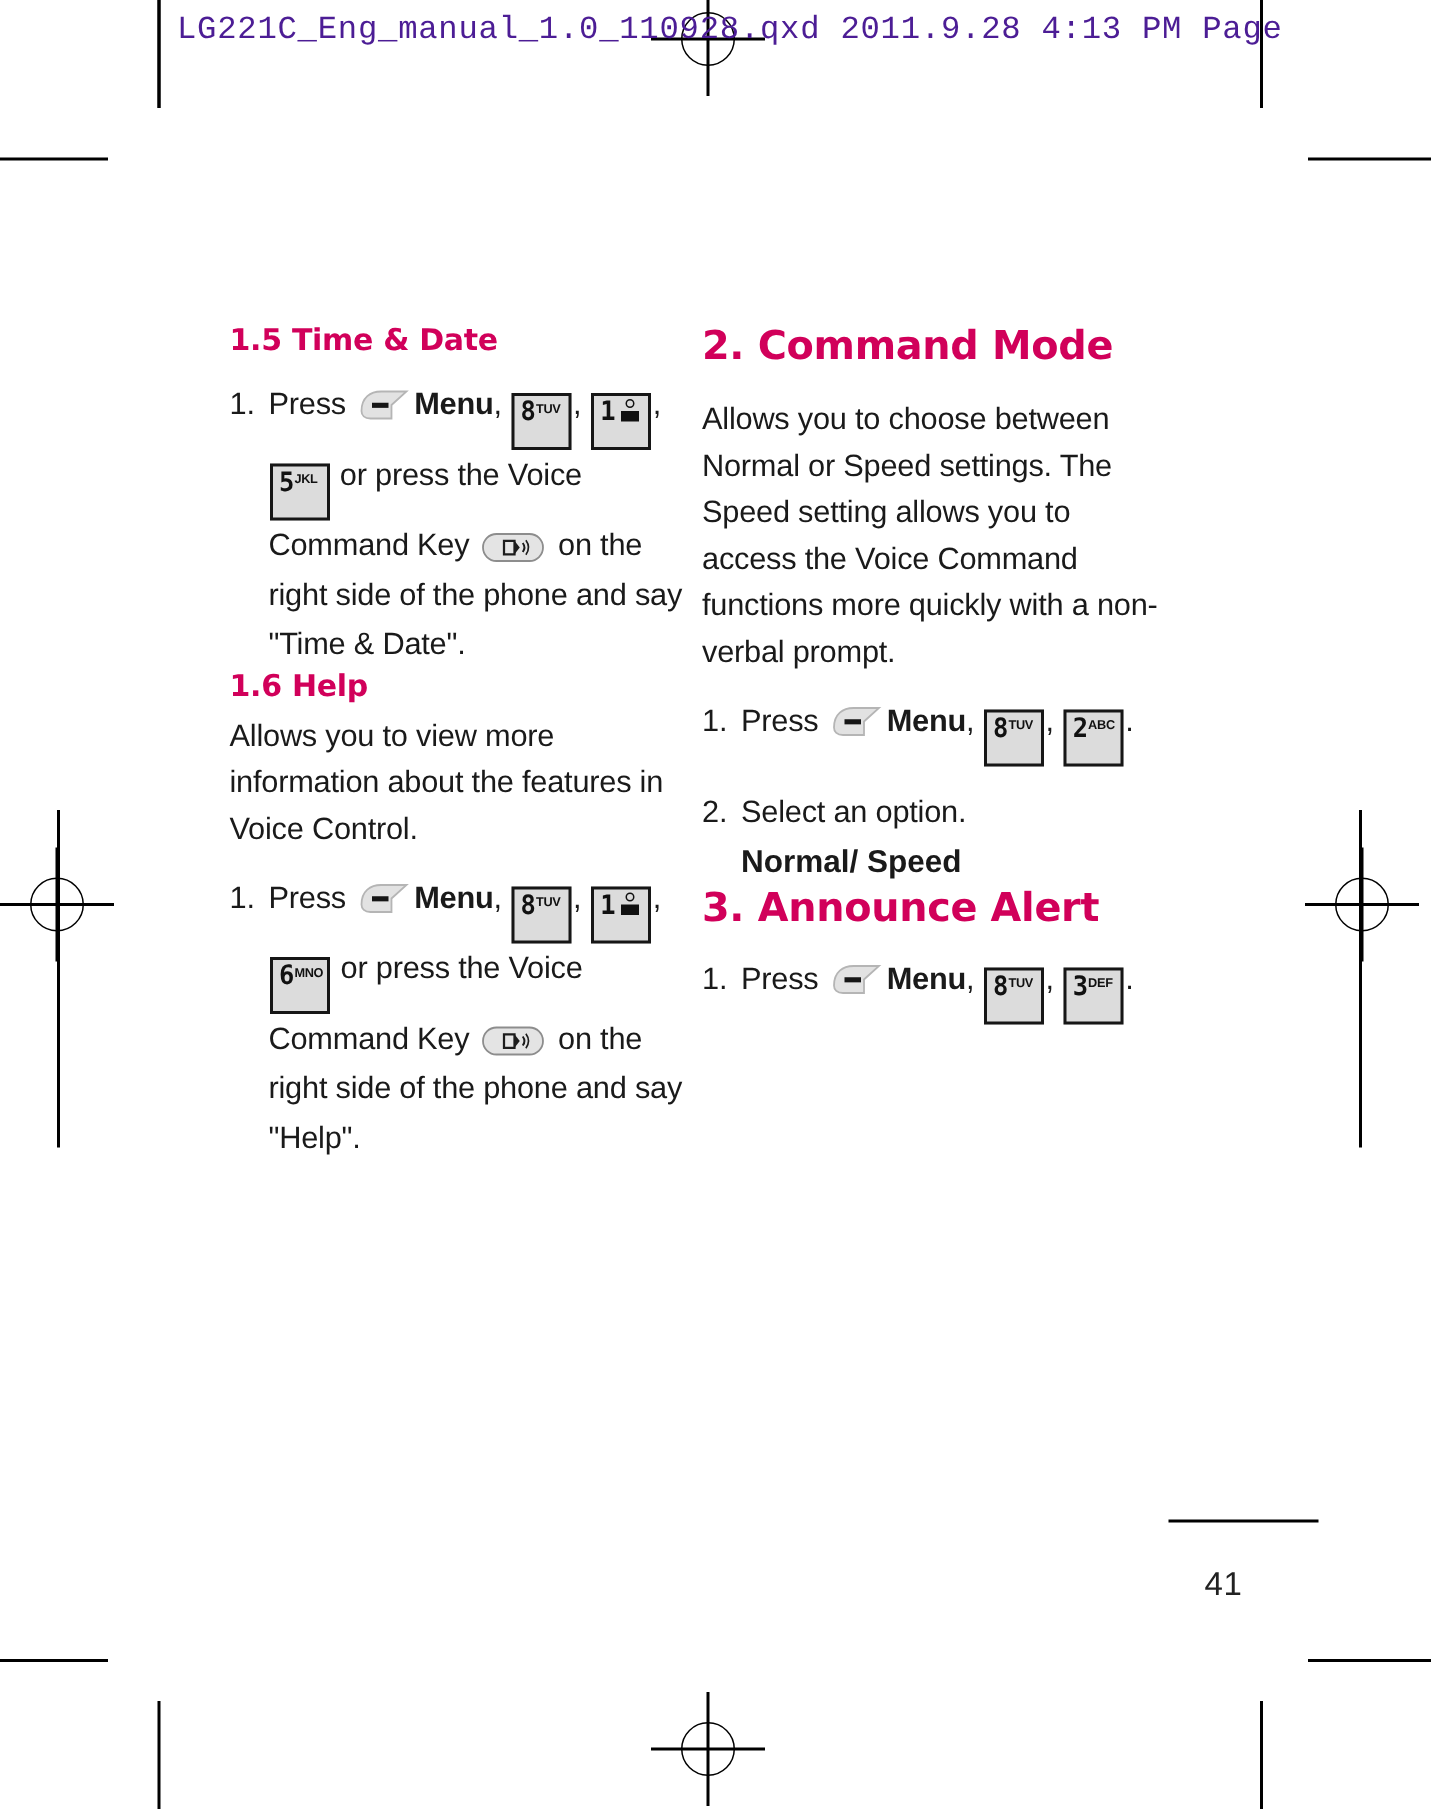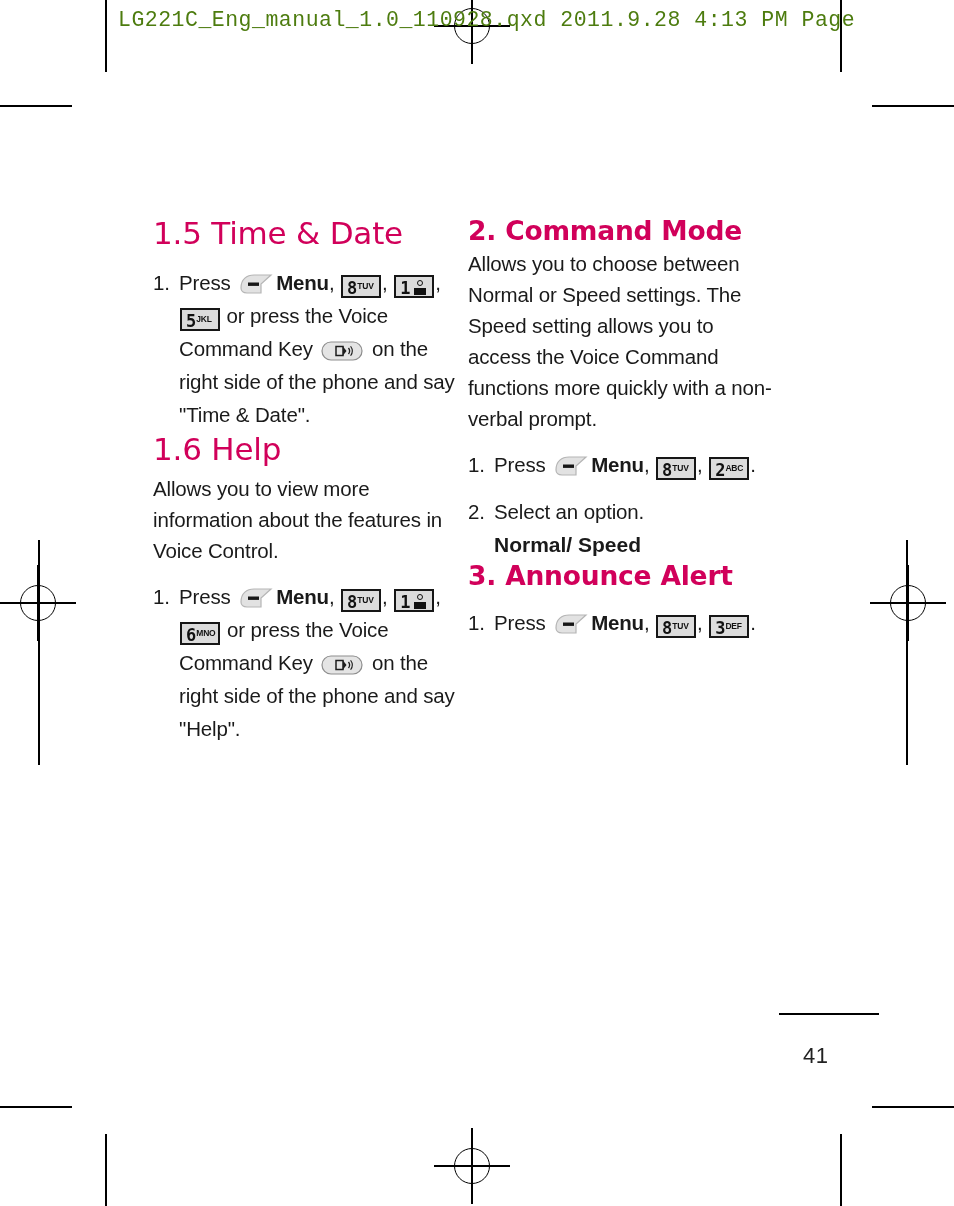--- a/index.html
+++ b/index.html
@@ -18,21 +18,21 @@
 
   
   .print-header {
     position: absolute;
     top: 8px;
     left: 118px;
     font-family: "Liberation Mono", "DejaVu Sans Mono", monospace;
     font-size: 21.5px;
     letter-spacing: 0.5px;
     white-space: nowrap;
-    color: #4d7c0f;
+    color: #4c1d95;
   }
 
   
   .vrule {
     position: absolute;
     width: 1.6px;
     background: #000;
   }
   .hrule {
     position: absolute;
@@ -88,38 +88,38 @@
     top: 215px;
     width: 312px;
   }
   .col-left  { left: 153px; }
   .col-right { left: 468px; }
 
   h2.sec {
     font-family: "DejaVu Sans", sans-serif;
     color: #D1005A;
     margin: 0;
-    font-weight: 400;
-    font-size: 31px;
+    font-weight: 700;
+    font-size: 20px;
     line-height: 1.18;
     letter-spacing: -0.2px;
   }
   h2.sec.bold {
     font-weight: 700;
     font-size: 26.5px;
   }
   .sec-sp-top { margin-top: 30px; }
 
   p.body {
     margin: 6px 0 0 0;
     font-size: 20.5px;
     line-height: 31px;
     letter-spacing: -0.15px;
   }
-  p.body.tight { margin-top: 2px; }
+  p.body.tight { margin-top: 18px; }
 
   .step {
     margin: 14px 0 0 0;
     font-size: 20.5px;
     line-height: 33px;
     letter-spacing: -0.15px;
     position: relative;
     padding-left: 26px;
   }
   .step .num {
@@ -140,21 +140,21 @@
     line-height: 30px;
   }
 
   
   .keycap {
     display: inline-block;
     vertical-align: -4px;
     box-sizing: border-box;
     border: 2.1px solid #161616;
     background: #dcdcdc;
-    height: 23px;
+    height: 38px;
     min-width: 40px;
     padding: 0 3px 0 4px;
     margin: 0 1px;
     position: relative;
     white-space: nowrap;
     line-height: 19px;
     text-align: left;
   }
   .keycap .kd {
     font-family: "DejaVu Sans Mono", monospace;

